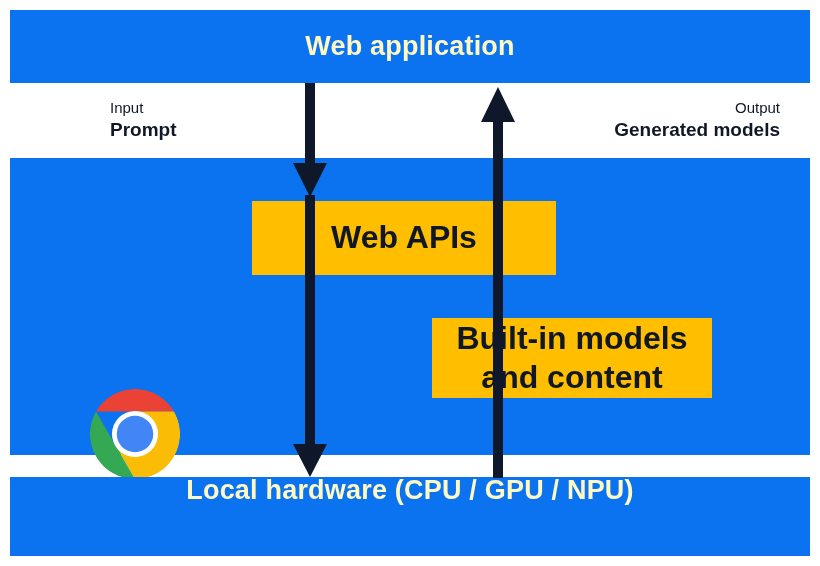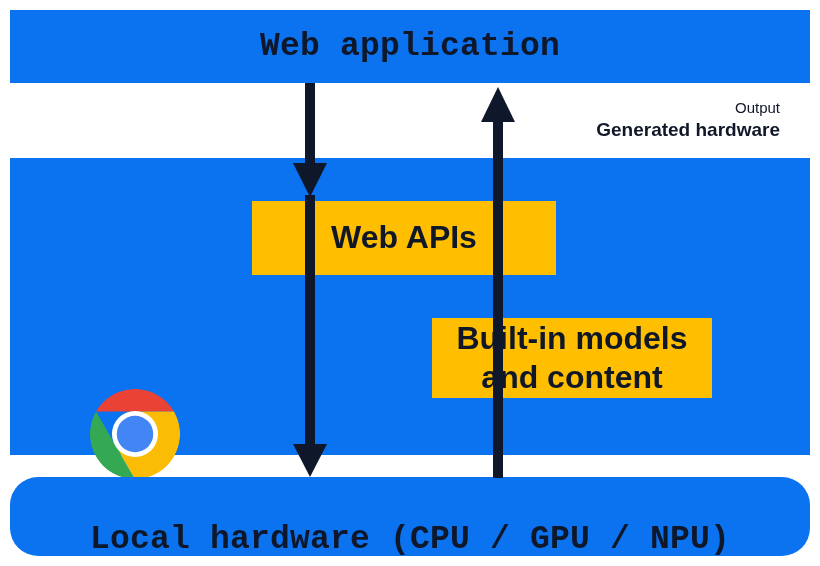--- a/index.html
+++ b/index.html
@@ -38,33 +38,31 @@
     top: 158px;
     width: 800px;
     height: 297px;
   }
   #panel-hardware {
     left: 10px;
     top: 477px;
     width: 800px;
     height: 79px;
     display: flex;
-    align-items: flex-end;
+    align-items: flex-start;
     justify-content: center;
-    border-radius: 28px;
   }
 
   .panel-title {
-    color: #0f172a;
-    font-size: 33px;
+    color: #fef9c3;
+    font-size: 27px;
     font-weight: bold;
     letter-spacing: 0.2px;
     line-height: 1;
     white-space: nowrap;
-    font-family: Liberation Mono, monospace;
   }
 
   
   .flow-label {
     position: absolute;
     color: #101828;
     line-height: 1.25;
     white-space: nowrap;
   }
   .flow-label .kind {
@@ -151,24 +149,28 @@
 </style>
 </head>
 <body>
 
 <div id="canvas">
 
   <div class="panel" id="panel-webapp">
     <span class="panel-title">Web application</span>
   </div>
 
+  <div class="flow-label" id="label-input">
+    <span class="kind">Input</span>
+    <span class="value">Prompt</span>
+  </div>
 
   <div class="flow-label" id="label-output">
     <span class="kind">Output</span>
-    <span class="value">Generated hardware</span>
+    <span class="value">Generated models</span>
   </div>
 
   <div class="panel" id="panel-browser">
     <div id="browser-group">
       <svg id="chrome-logo" viewBox="0 0 100 100">
         <defs>
           <clipPath id="clipCircle">
             <circle cx="50" cy="50" r="47"></circle>
           </clipPath>
         </defs>

